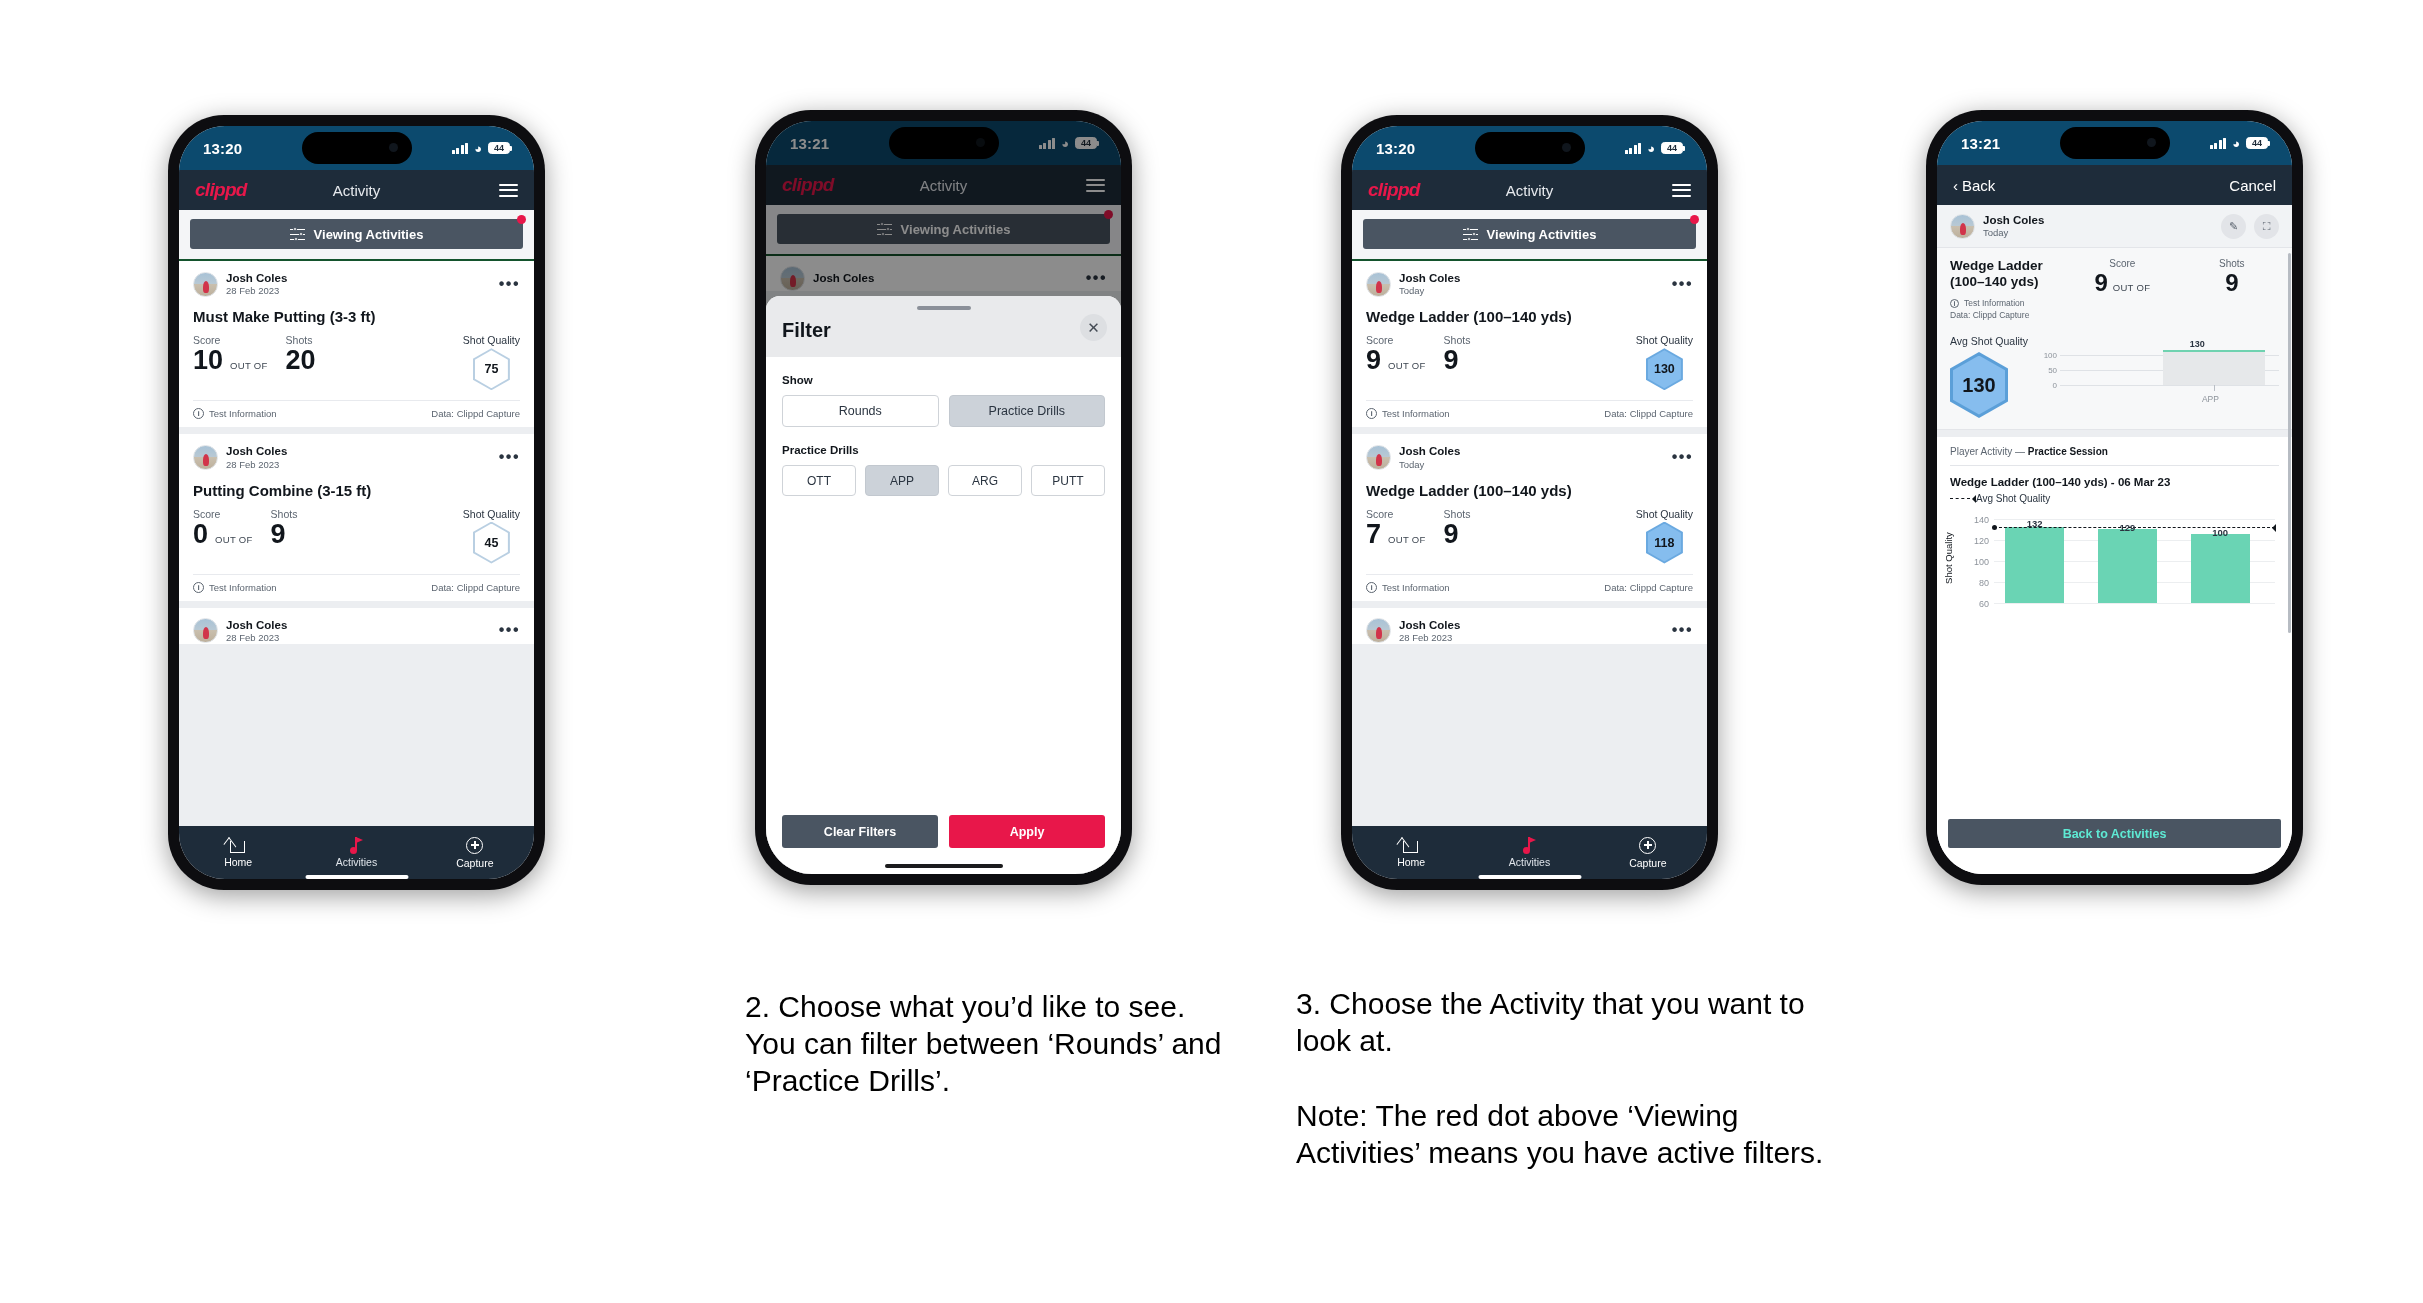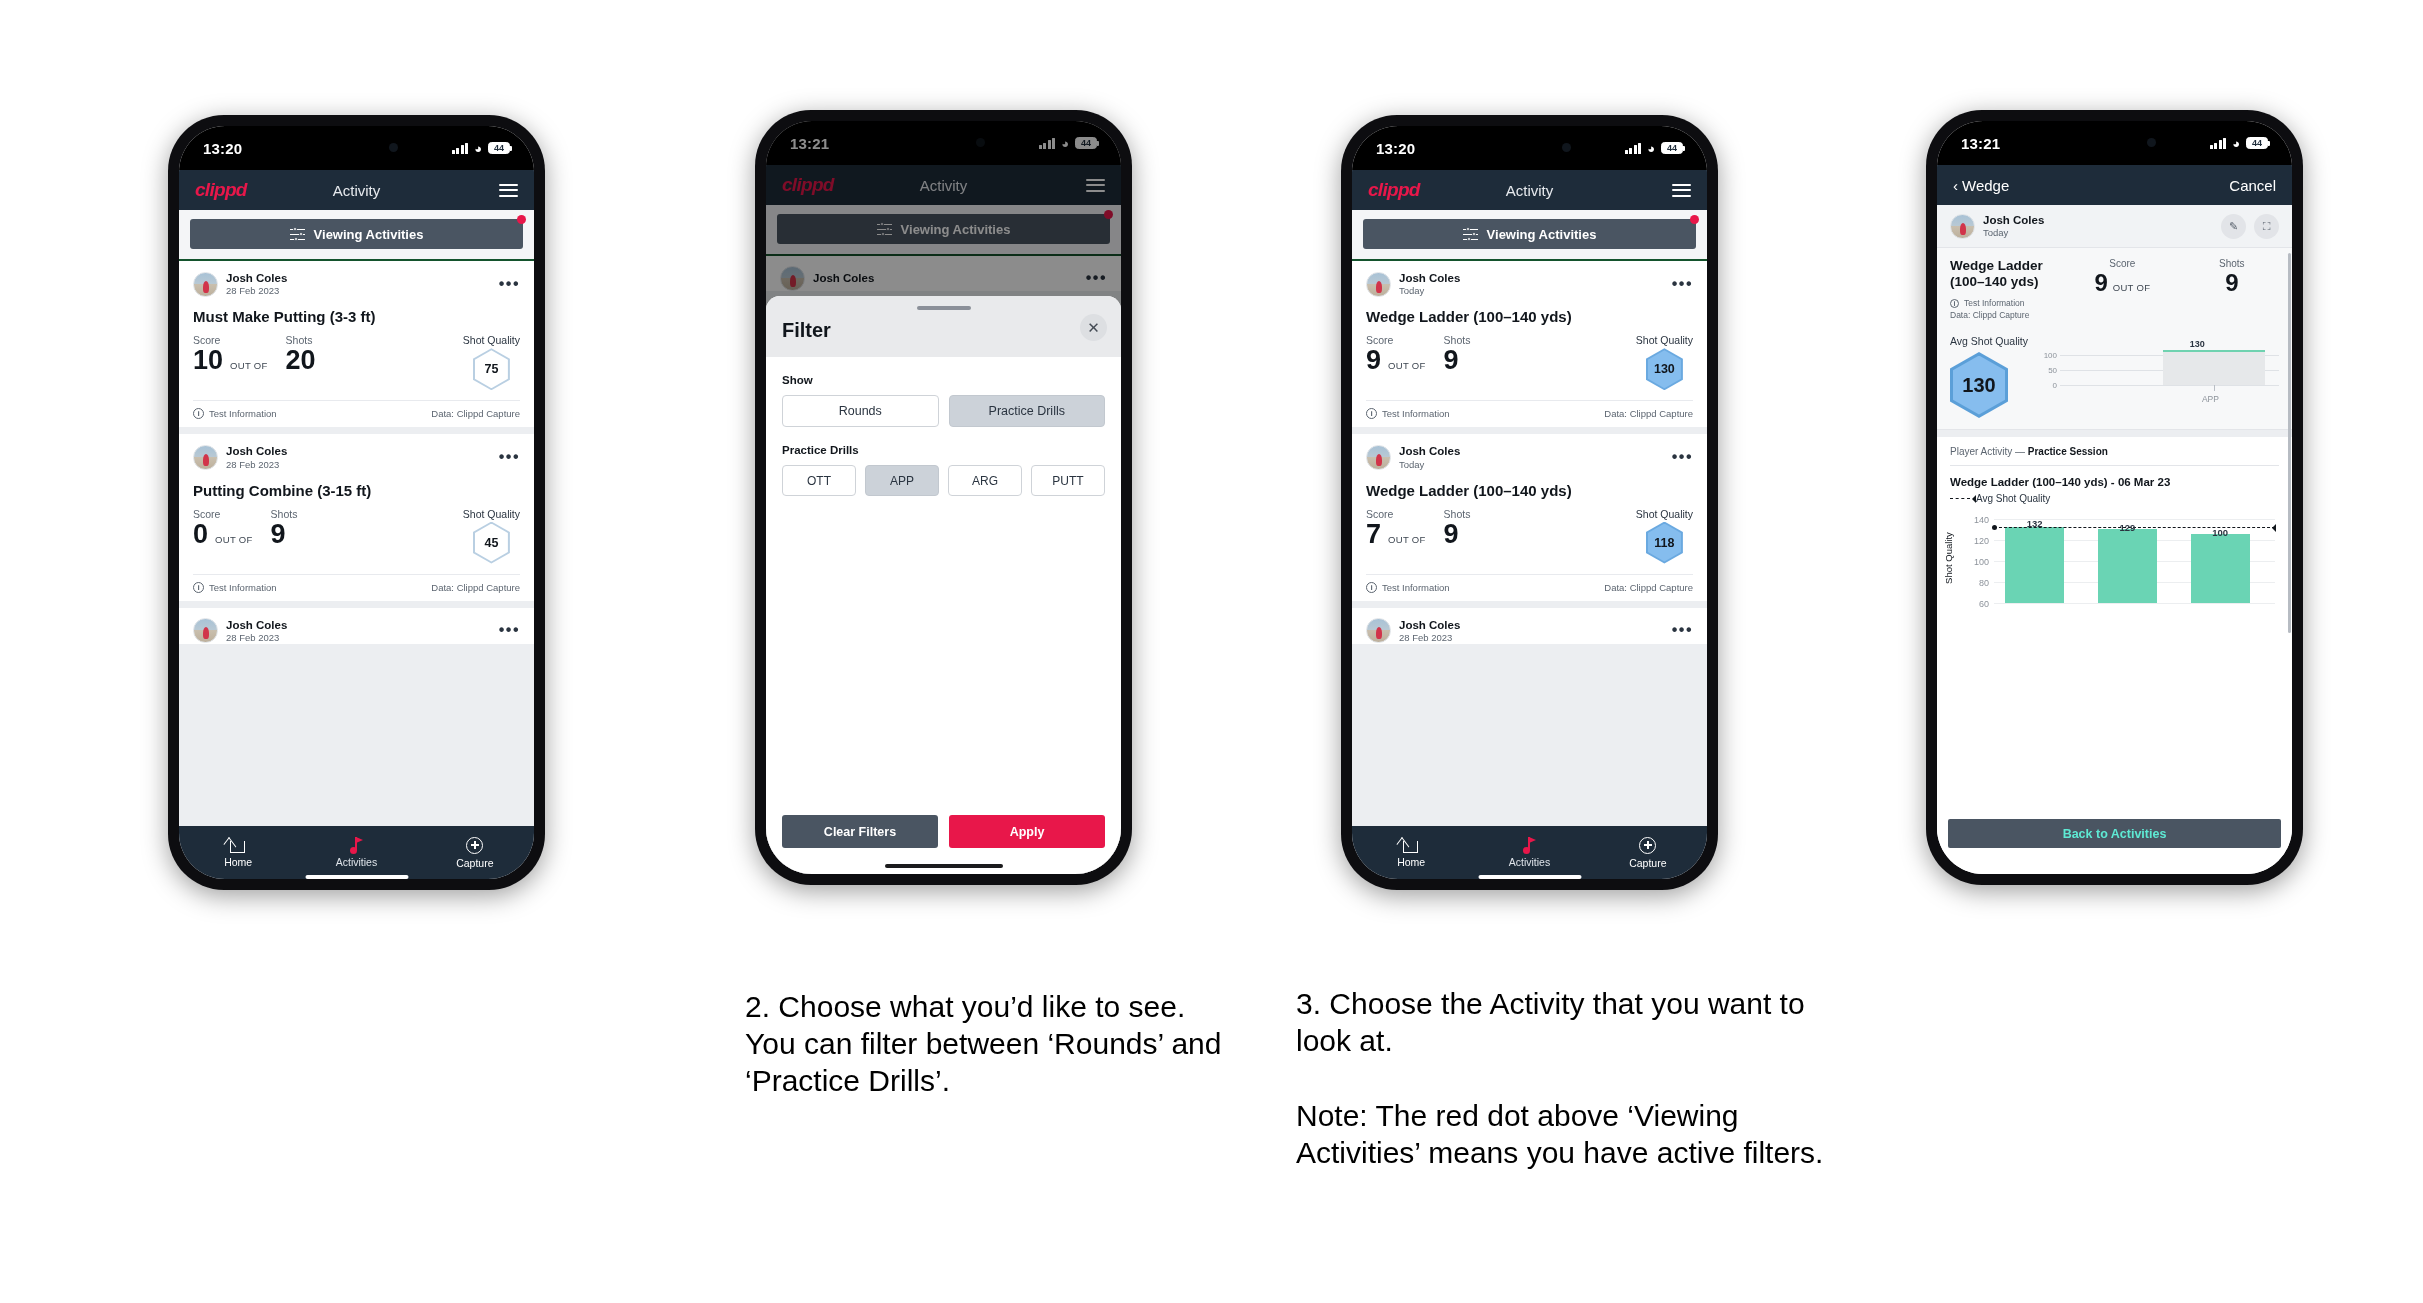--- a/index.html
+++ b/index.html
@@ -25,21 +25,21 @@
     width: 100%; height: 100%;
     border-radius: 46px;
     overflow: hidden;
     background: #ffffff;
     display: flex; flex-direction: column;
   }
   
   .statusbar {
     position: relative;
     height: 44px;
-    background: #000000;
+    background: #0c4a6e;
     color: #fff;
     flex: 0 0 auto;
     display: flex; align-items: center;
     padding: 12px 24px;
   }
   .sb-time { font-size: 15px; font-weight: bold; letter-spacing: .2px; }
   .notch {
     position: absolute; left: 50%; transform: translateX(-50%);
     top: 6px; width: 110px; height: 32px;
     background: #000; border-radius: 18px;
@@ -652,21 +652,21 @@
               <i></i>
               <i></i>
             </div>
           <div class="wifi">◕</div>
           <div class="batt">44</div>
         </div>
       </div>
       <div class="appbar">
         <div class="navlink">
           <span>‹</span>
-          <span>Wedge</span>
+          <span>Back</span>
         </div>
         <div class="navlink right">Cancel</div>
       </div>
 
       <div class="detail-scroll">
         <div class="scrollbar"></div>
 
         <div class="d-user">
           <div class="avatar"></div>
           <div>

